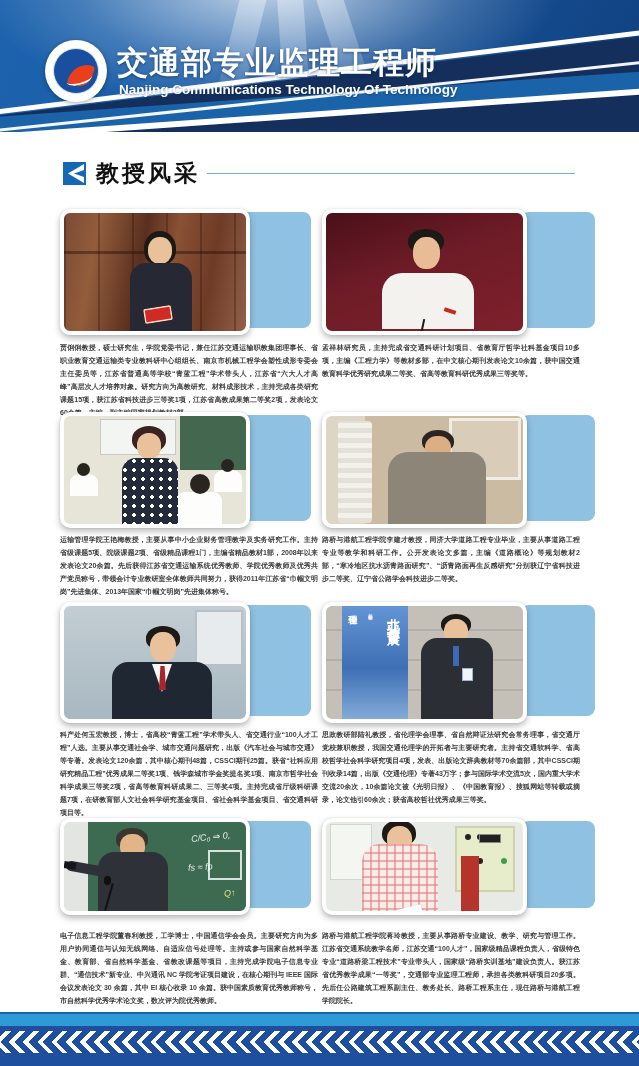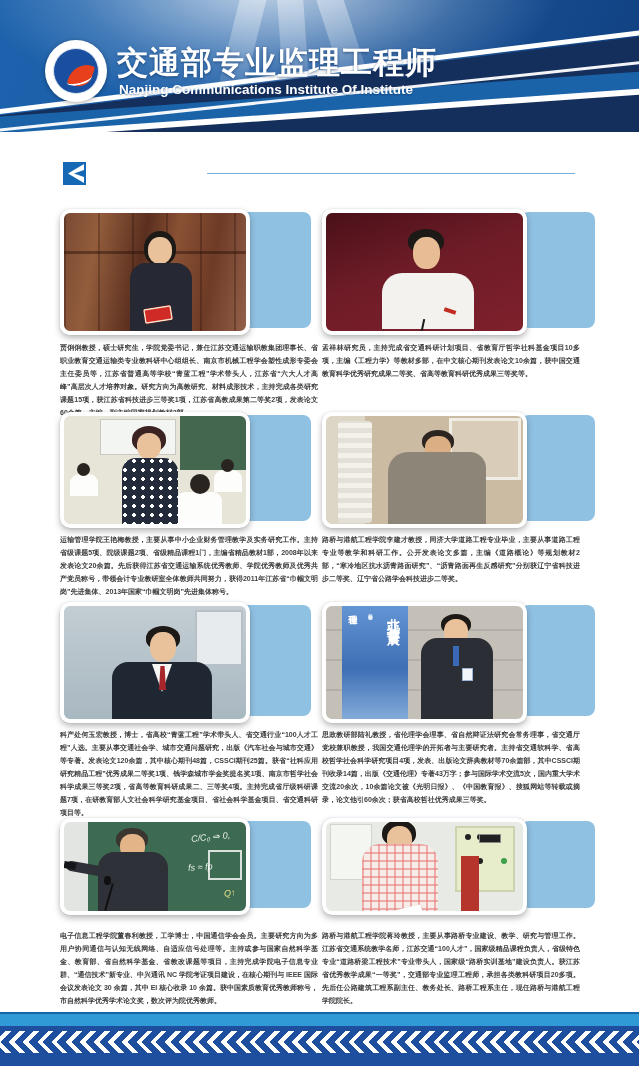--- a/index.html
+++ b/index.html
@@ -176,28 +176,29 @@
     <div class="midblue"></div>
     <div class="wstripe2"></div>
     <div class="wstripe3"></div>
     <div class="logo">
       <div class="inner">
         <div class="sail"></div>
         <div class="swoosh"></div>
       </div>
     </div>
     <div class="school-zh">交通部专业监理工程师</div>
-    <div class="school-en">Nanjing Communications Institute Of Institute</div>
+    <div class="school-en">Nanjing Communications Technology Of Technology</div>
   </div>
 
   <svg class="sec-icon" viewBox="0 0 23 23">
     <rect x="0" y="0" width="23" height="23" fill="#1568b3"></rect>
     <path d="M21 2 L5 11.5 L21 21 Z" fill="#ffffff"></path>
     <path d="M21 8 L11 11.5 L21 15 Z" fill="#1568b3"></path>
   </svg>
+  <div class="sec-title">教授风采</div>
   <div class="sec-line"></div>
 
   <div class="cell pos1 r1">
     <div class="photo-wrap">
       <div class="accent"></div>
       <div class="photo s1">
         <div class="shelf"></div>
         <div class="hair"></div>
         <div class="head"></div>
         <div class="body"></div>

